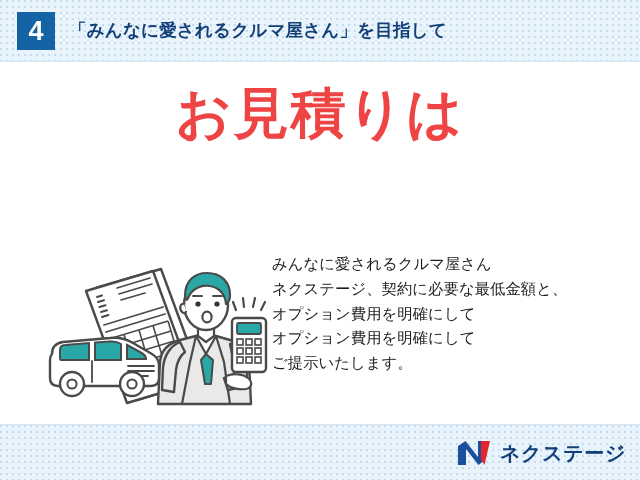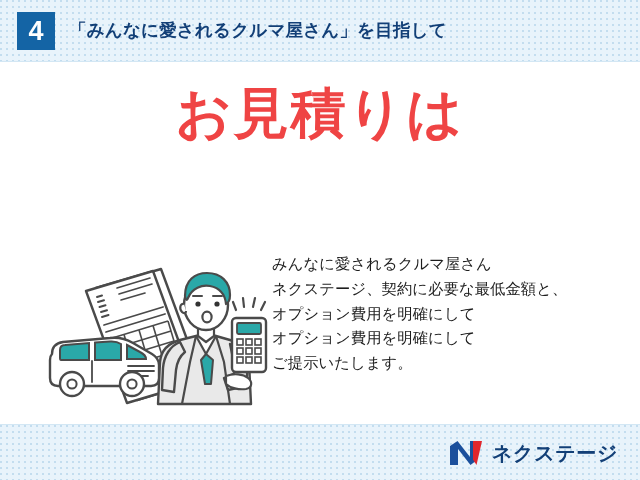--- a/index.html
+++ b/index.html
@@ -139,21 +139,21 @@
     position: absolute;
     left: 0;
     top: 424px;
     width: 640px;
     height: 56px;
     border-top: 1px solid #d3e7f4;
     box-sizing: border-box;
   }
   #brand-lockup {
     position: absolute;
-    right: 22px;
+    right: 14px;
     top: 0;
     height: 56px;
     display: flex;
     align-items: center;
     gap: 9px;
   }
   #brand-mark {
     width: 34px;
     height: 26px;
     flex: 0 0 auto;

